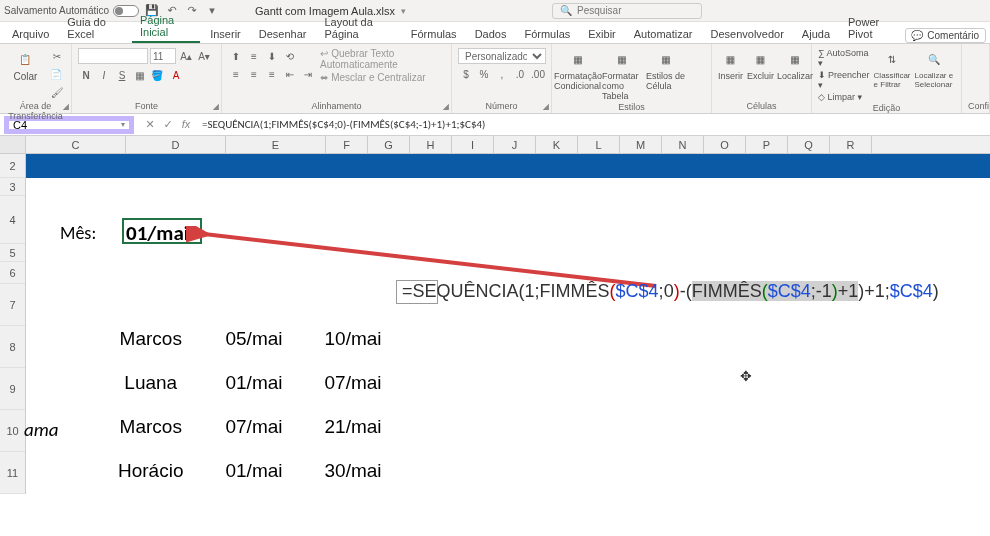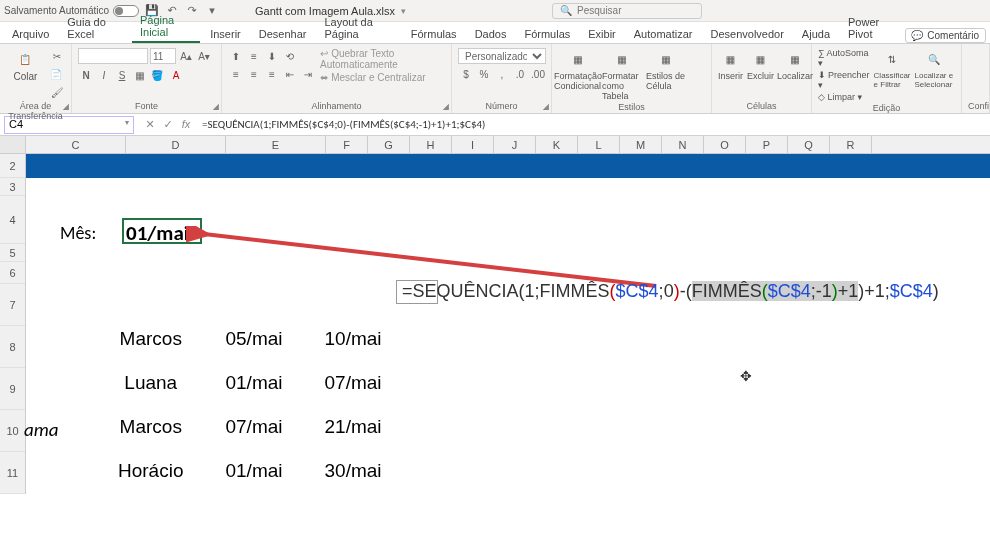--- a/index.html
+++ b/index.html
@@ -32,21 +32,21 @@
 .btn-lg .ico { width:22px; height:22px; display:flex; align-items:center; justify-content:center; }
 .mini-row { display:flex; gap:2px; align-items:center; }
 .mini-btn { width:16px; height:16px; border:1px solid transparent; display:flex; align-items:center; justify-content:center; color:#666; font-size:10px; }
 .mini-select { border:1px solid #ccc; font-size:10px; padding:0 2px; height:16px; background:#fff; color:#666; }
 .stack { display:flex; flex-direction:column; gap:2px; }
 .corner { position:absolute; bottom:2px; right:2px; font-size:8px; color:#888; }
 .group { position:relative; }
 
 
 .formula-bar { height:22px; border-bottom:1px solid #d0d0d0; display:flex; align-items:center; background:#fff; }
-.name-box { width:130px; border:1px solid #c4b5fd; margin:2px 4px; padding:1px 4px; font-size:11px; height:18px; display:flex; justify-content:space-between; }
+.name-box { width:130px; border:5px solid #c4b5fd; margin:2px 4px; padding:1px 4px; font-size:11px; height:18px; display:flex; align-items:center; justify-content:space-between; }
 .name-box .dd { color:#888; font-size:8px; }
 .fb-btns { display:flex; gap:2px; padding:0 4px; color:#888; }
 .fb-btns span { width:16px; text-align:center; font-size:11px; }
 .formula-input { flex:1; font-size:11px; font-family: Calibri, sans-serif; padding:1px 4px; color:#333; }
 
 
 .grid { position:relative; }
 .col-headers { display:flex; height:18px; border-bottom:1px solid #ccc; background:#f0f0f0; }
 .corner-cell { width:26px; border-right:1px solid #ccc; background:#e8e8e8; }
 .col-h { border-right:1px solid #ccc; text-align:center; font-size:11px; color:#555; display:flex; align-items:center; justify-content:center; background:#f0f0f0; }

